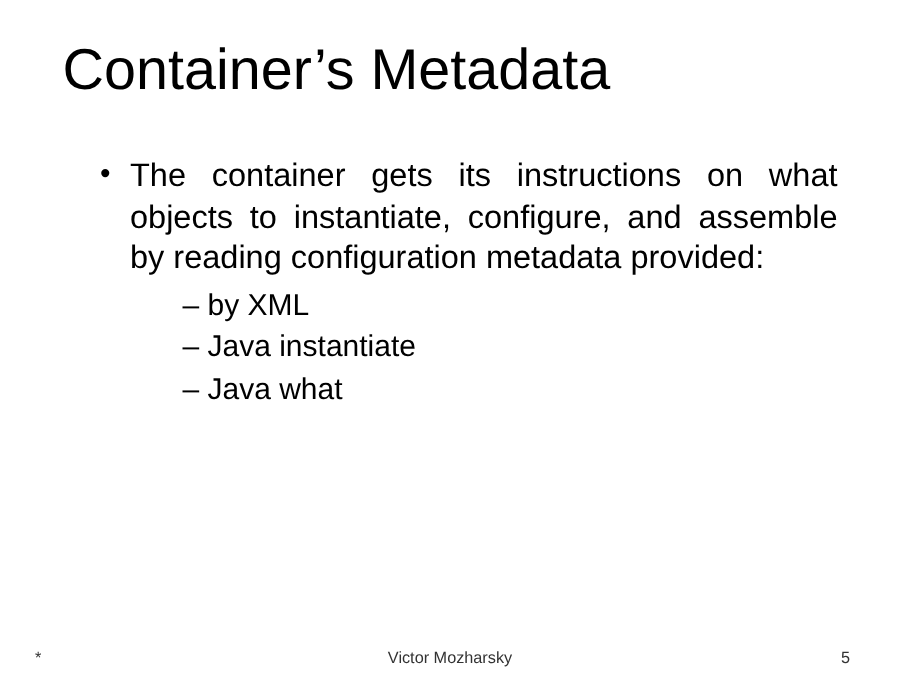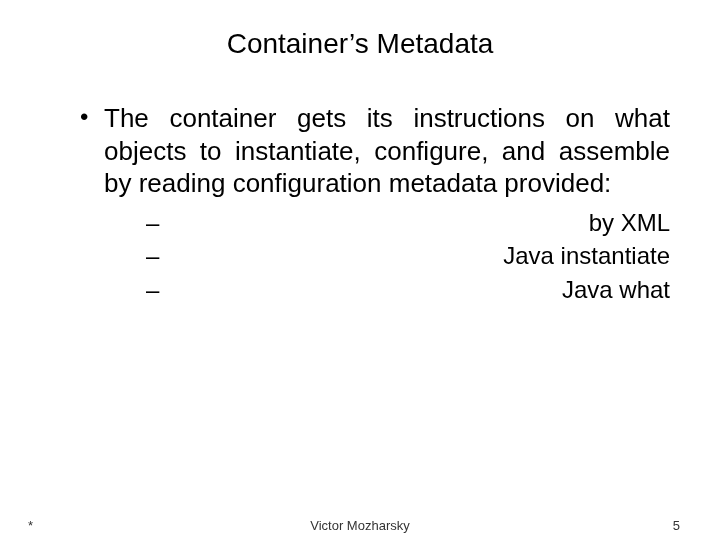--- a/index.html
+++ b/index.html
@@ -10,22 +10,22 @@
       color: #000;
       position: relative;
     }
     .slide {
       width: 720px;
       height: 540px;
       padding: 28px 50px 0 50px;
       position: relative;
     }
     .title {
-      text-align: center;
-      font-size: 28px;
+      text-align: left;
+      font-size: 46px;
       font-weight: 400;
       margin-bottom: 42px;
     }
     .content {
       font-size: 26px;
       line-height: 1.25;
     }
     ul.level1 {
       list-style: none;
       padding-left: 30px;
@@ -41,21 +41,21 @@
       position: absolute;
       left: 0;
       top: 0;
       font-size: 24px;
       line-height: 1.25;
     }
     ul.level2 {
       list-style: none;
       padding-left: 42px;
       margin-top: 6px;
-      text-align: right;
+      text-align: left;
     }
     ul.level2 > li {
       position: relative;
       padding-left: 20px;
       font-size: 24px;
       line-height: 1.4;
     }
     ul.level2 > li::before {
       content: "–";
       position: absolute;

